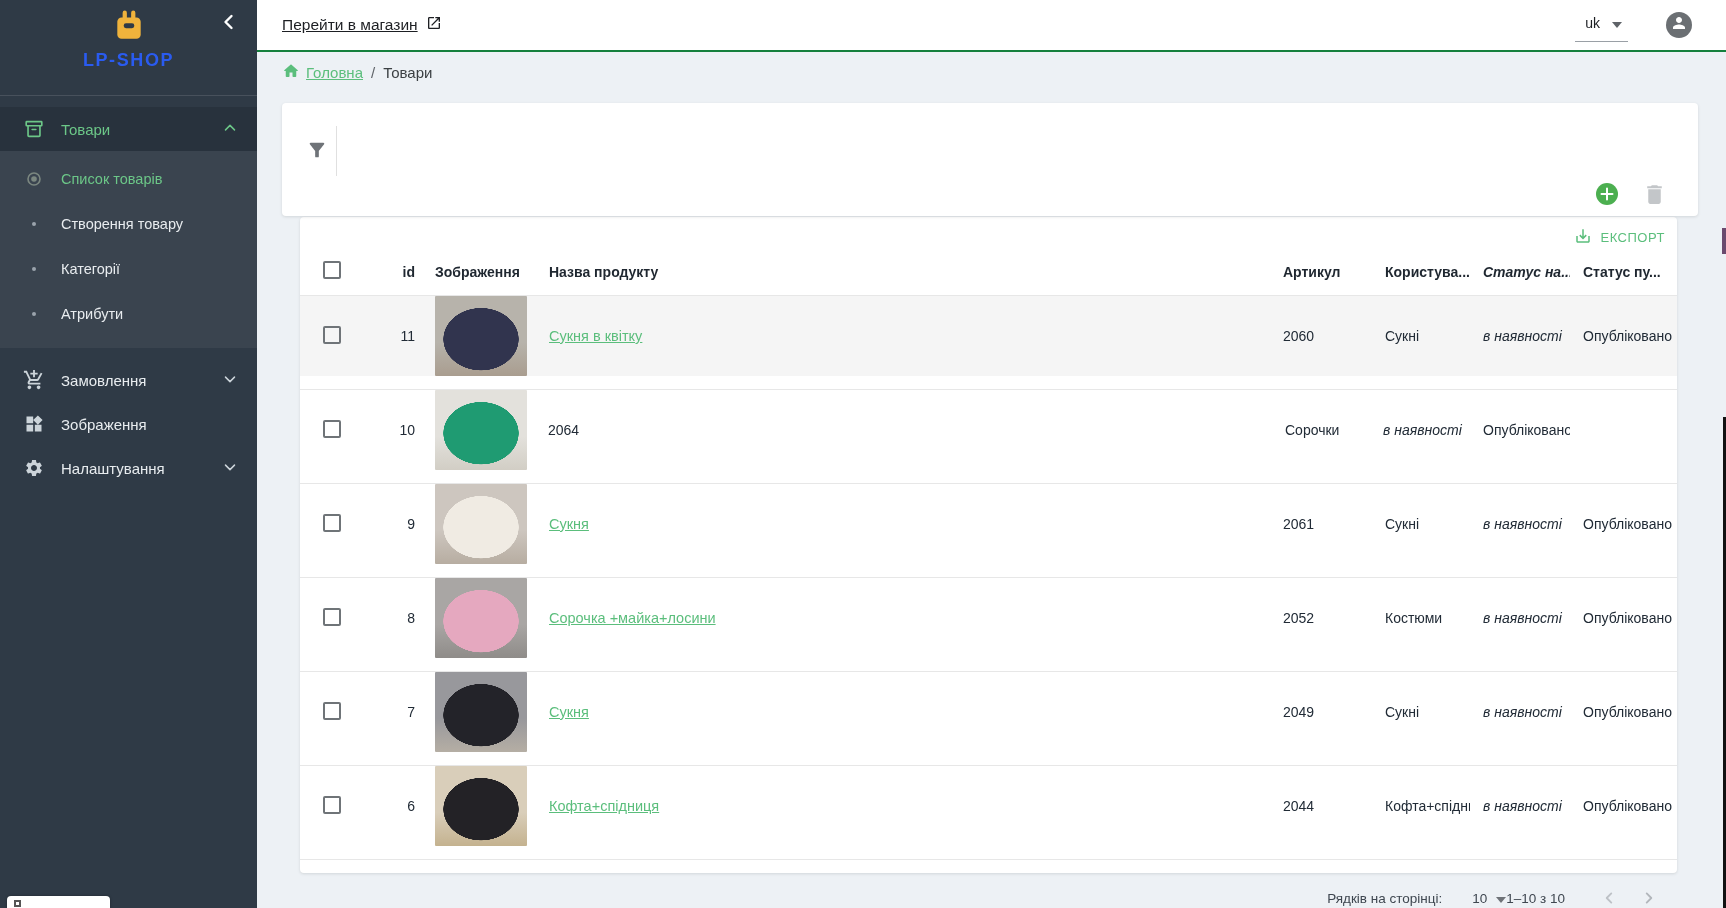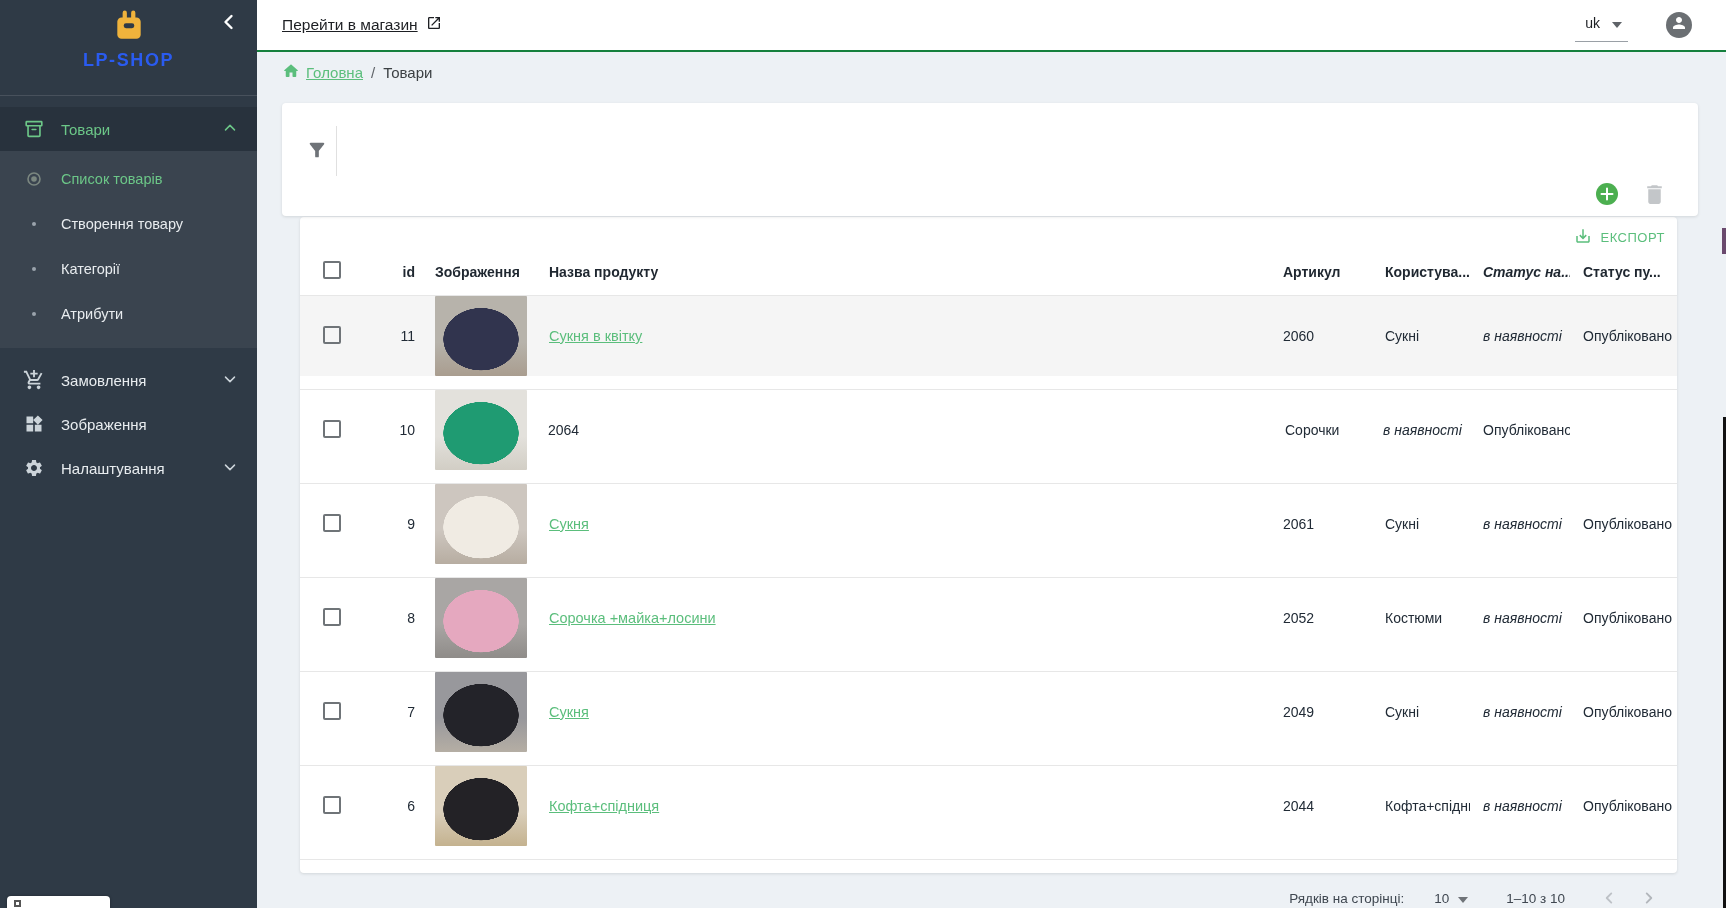--- a/index.html
+++ b/index.html
@@ -61,21 +61,21 @@
   .c-pub { padding-left:13px; }
   .trow { height:108px; border-top:1px solid #e7e7e7; }
   .trow.selected { background:#f5f5f5; }
   .checkbox { width:18px; height:18px; border:2px solid #6f7478; border-radius:2px; display:inline-block; cursor:pointer; background:transparent; }
   .photo { width:92px; height:80px; border-radius:1px; cursor:pointer; }
   .plink { color:#5bbe7c; text-decoration:underline; font-size:14.5px; cursor:pointer; }
 
   .pagination-bar { margin-top:auto; height:84px; border-top:1px solid #e7e7e7; display:flex; align-items:center; justify-content:flex-end; padding:24px 14px 0 0; font-size:13.5px; color:#3f4750; }
   .rpp-label { margin-right:30px; }
   .rpp-select { display:flex; align-items:center; gap:9px; cursor:pointer; }
-  .range-label { margin-left:38px; }
+  .range-label { }
   .page-btn { width:28px; height:28px; display:flex; align-items:center; justify-content:center; cursor:default; }
   .page-prev { margin-left:30px; }
   .page-next { margin-left:12px; }
 
   
   .edge-dark { position:absolute; right:0; top:417px; bottom:0; width:3px; background:#121212; z-index:9; }
   .edge-purple { position:absolute; right:0; top:228px; height:26px; width:4px; background:#6b4a6e; z-index:9; }
 </style>
 </head>
 <body>

